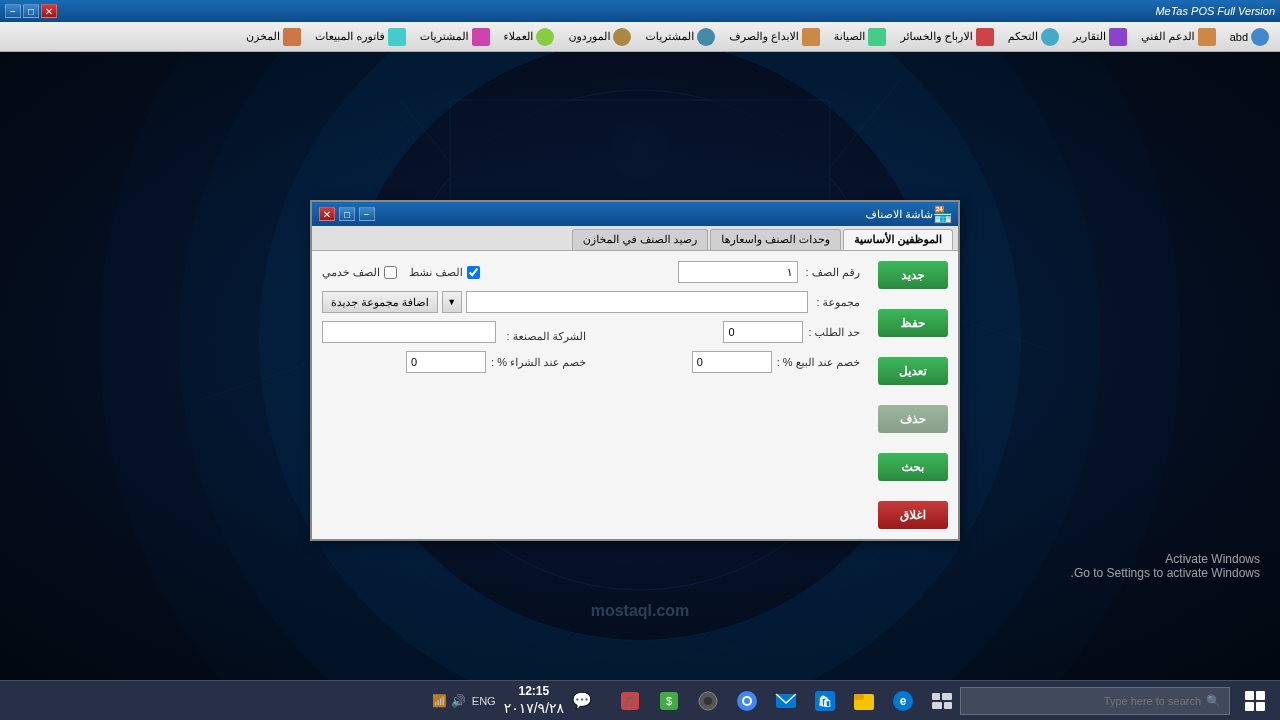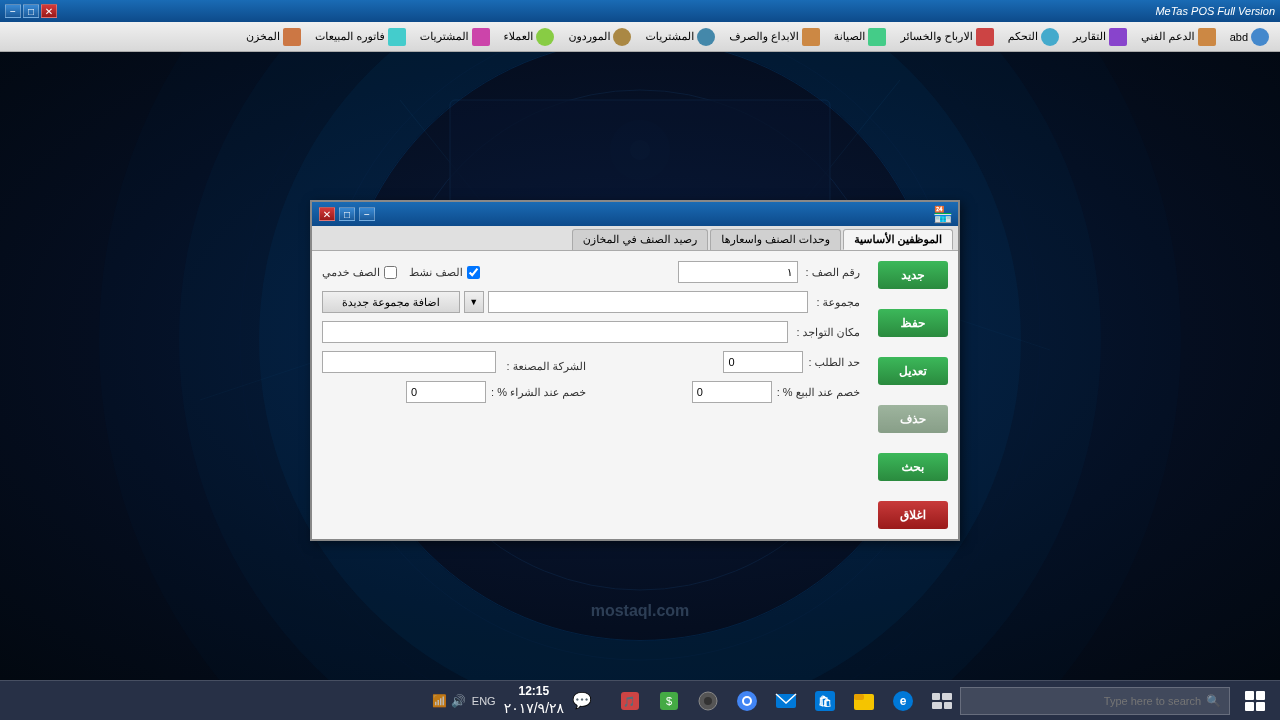--- a/index.html
+++ b/index.html
@@ -260,21 +260,21 @@
       display: flex;
       align-items: center;
       justify-content: center;
       font-size: 9px;
     }
 
     .add-group-btn {
       background: linear-gradient(to bottom, #f0f0f0, #d8d8d8);
       border: 1px solid #aaa;
       height: 22px;
-      padding: 0 19px;
+      padding: 0 8px;
       cursor: pointer;
       font-size: 11px;
       white-space: nowrap;
     }
 
     
     .taskbar {
       position: absolute;
       bottom: 0;
       left: 0;
@@ -408,20 +408,24 @@
     <path d="M1050 350 L900 300 L870 330 L720 280" stroke="#2288cc" stroke-width="1" fill="none" opacity="0.3"></path>
 
     <circle cx="640" cy="150" r="30" fill="#2288cc" opacity="0.3"></circle>
     <circle cx="640" cy="150" r="10" fill="#44aaff" opacity="0.5"></circle>
 
     <rect x="450" y="100" rx="5" ry="5" width="380" height="240" fill="rgba(10,30,70,0.8)" stroke="#2266aa" stroke-width="1"></rect>
     <rect x="430" y="340" width="420" height="10" fill="rgba(10,30,70,0.8)" stroke="#2266aa" stroke-width="1"></rect>
     <ellipse cx="640" cy="340" rx="60" ry="8" fill="rgba(10,30,70,0.5)"></ellipse>
   </svg>
 
+  <div class="activate-notice">
+    <div>Activate Windows</div>
+    <div>Go to Settings to activate Windows.</div>
+  </div>
 
   <div class="watermark">
     <span>mostaql.com</span>
   </div>
 
   <div class="title-bar">
     <div class="title-bar-title">
       <span>MeTas POS Full Version</span>
     </div>
     <div class="title-bar-buttons">
@@ -489,20 +493,21 @@
   <div class="main-content">
 
     <div class="dialog">
 
       <div class="dialog-title-bar">
         <div style="display:flex;gap:2px;">
           <div class="dialog-btn close-btn">✕</div>
           <div class="dialog-btn">□</div>
           <div class="dialog-btn">−</div>
         </div>
+        <div class="dialog-title-text">شاشة الاصناف</div>
         <div style="width:20px;">
           <span style="color:white;font-size:16px;">🏪</span>
         </div>
       </div>
 
       <div class="dialog-tabs">
         <div class="dialog-tab active">الموظفين الأساسية</div>
         <div class="dialog-tab">وحدات الصنف واسعارها</div>
         <div class="dialog-tab">رصيد الصنف في المخازن</div>
       </div>
@@ -541,24 +546,20 @@
 
             <div class="form-row">
               <span class="form-label">مجموعة :</span>
               <div style="flex:1; display:flex; gap:4px; align-items:center;">
                 <input type="text" class="form-input" style="flex: 1 1 0%;">
                 <button class="dropdown-btn">▼</button>
                 <button class="add-group-btn">اضافة مجموعة جديدة</button>
               </div>
             </div>
 
-            <div class="form-row">
-              <span class="form-label">مكان التواجد :</span>
-              <input type="text" class="form-input" style="flex: 1 1 0%;">
-            </div>
 
             <div style="display:flex; gap:10px; direction:rtl; margin-bottom:8px;">
               <div style="flex:1; display:flex; align-items:center; gap:5px; direction:rtl;">
                 <span class="form-label">حد الطلب :</span>
                 <input type="text" class="form-input" style="width: 80px; text-align: left;" value="0">
               </div>
               <div style="flex:1; display:flex; align-items:flex-end; gap:11px; direction:rtl;">
                 <span class="form-label">الشركة المصنعة :</span>
                 <input type="text" class="form-input" style="flex: 1 1 0%;">
               </div>

